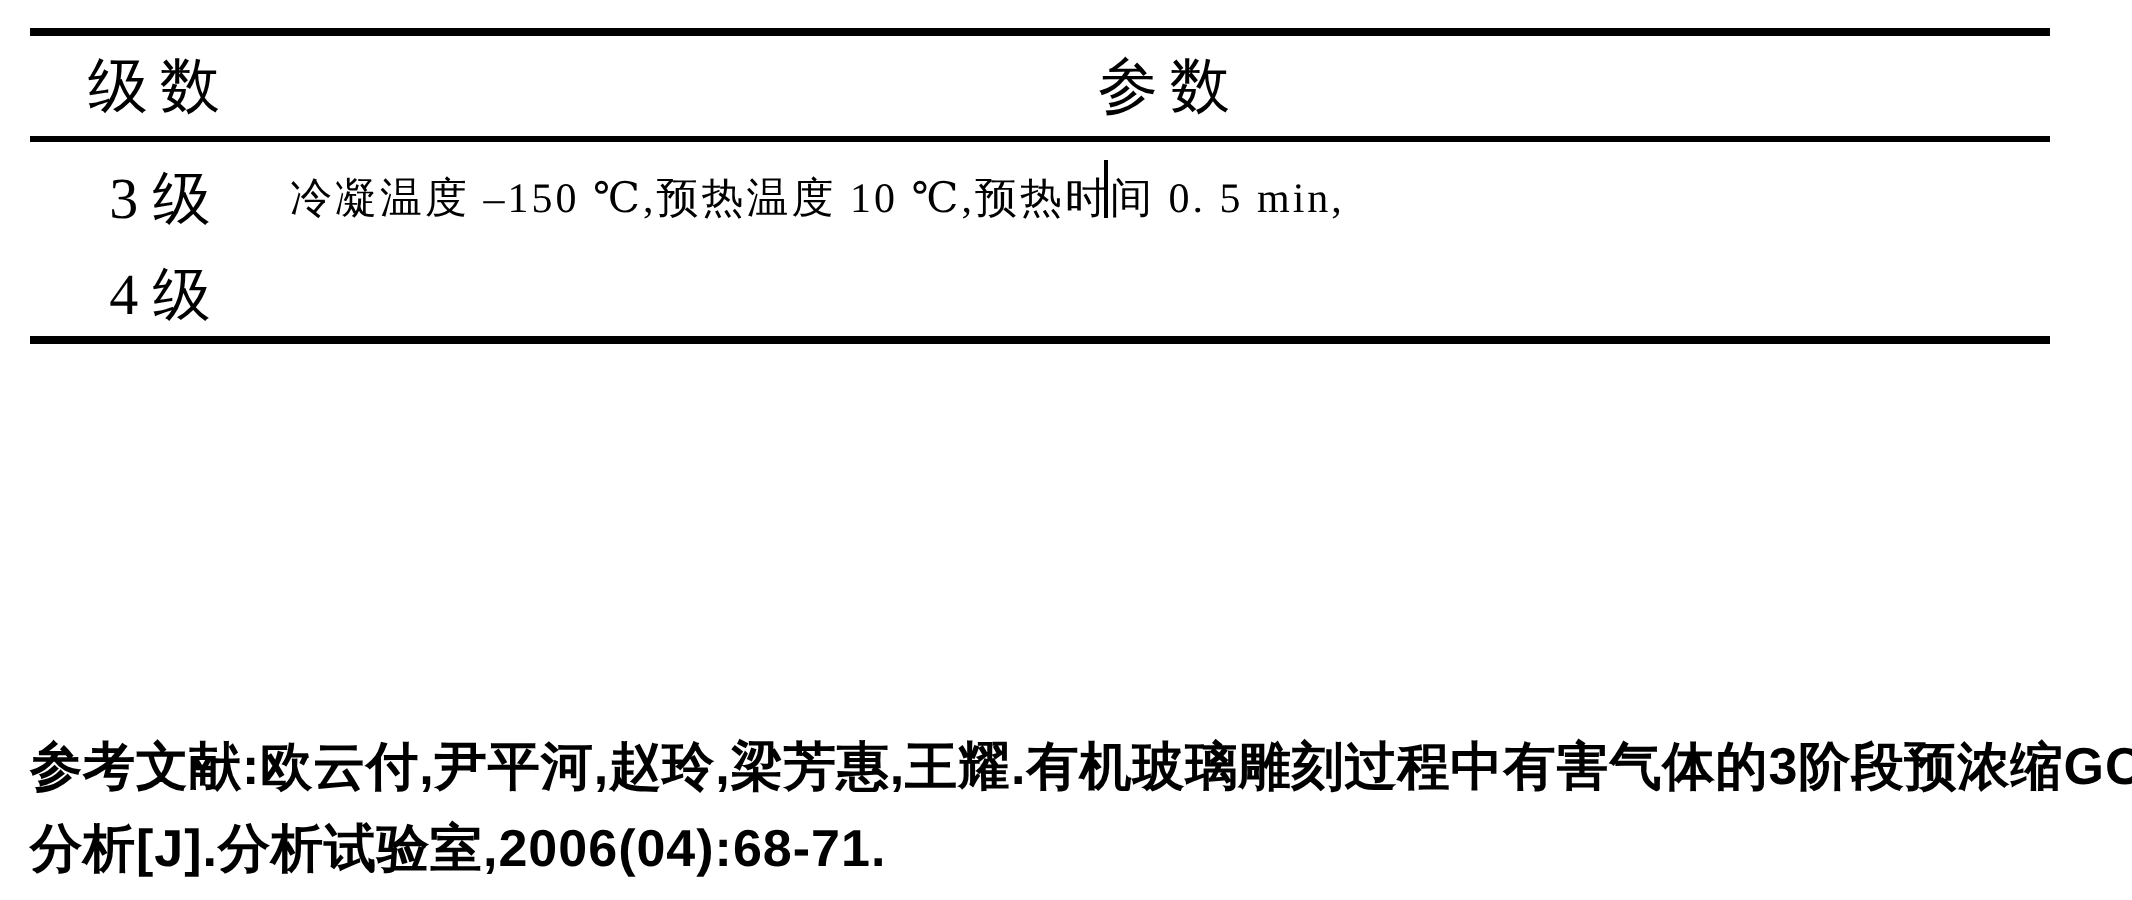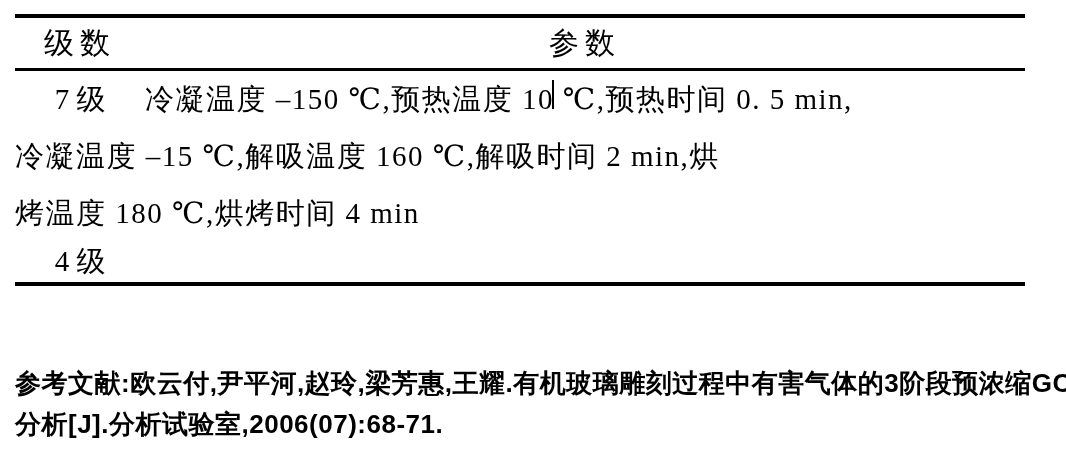--- a/index.html
+++ b/index.html
@@ -62,21 +62,21 @@
     justify-content: center;
     font-size: 29px;
   }
   .body-row .params-cell {
     flex: 1 1 auto;
     text-align: left;
   }
   .pline {
     height: 57px;
     line-height: 57px;
-    font-size: 29px;
+    font-size: 21px;
     letter-spacing: 1.5px;
     white-space: nowrap;
   }
   .caret {
     position: absolute;
     left: 552px;
     top: 80px;
     width: 2px;
     height: 29px;
     background: #000000;
@@ -107,42 +107,38 @@
     <div class="thead">
       <div class="col-level">级数</div>
       <div class="col-params">参数</div>
     </div>
 
     <div class="hrule thin"></div>
 
     <div class="tbody">
 
       <div class="body-row">
-        <div class="level-cell">7 级</div>
+        <div class="level-cell">3 级</div>
         <div class="params-cell">
           <div class="pline">冷凝温度 –150 ℃,预热温度 10 ℃,预热时间 0. 5 min,</div>
         </div>
       </div>
 
       <div class="body-row">
-        <div class="params-cell">
-          <div class="pline">冷凝温度 –15 ℃,解吸温度 160 ℃,解吸时间 2 min,烘</div>
-          <div class="pline">烤温度 180 ℃,烘烤时间 4 min</div>
-        </div>
       </div>
 
       <div class="body-row">
         <div class="level-cell">4 级</div>
       </div>
 
     </div>
 
     <div class="hrule thick"></div>
   </div>
 
   <div class="caret"></div>
 
   <div class="reference">
     <div class="ref-line">参考文献:欧云付,尹平河,赵玲,梁芳惠,王耀.有机玻璃雕刻过程中有害气体的3阶段预浓缩GC/MS</div>
-    <div class="ref-line">分析[J].分析试验室,2006(07):68-71.</div>
+    <div class="ref-line">分析[J].分析试验室,2006(04):68-71.</div>
   </div>
 
 </div>
 
 </body></html>

